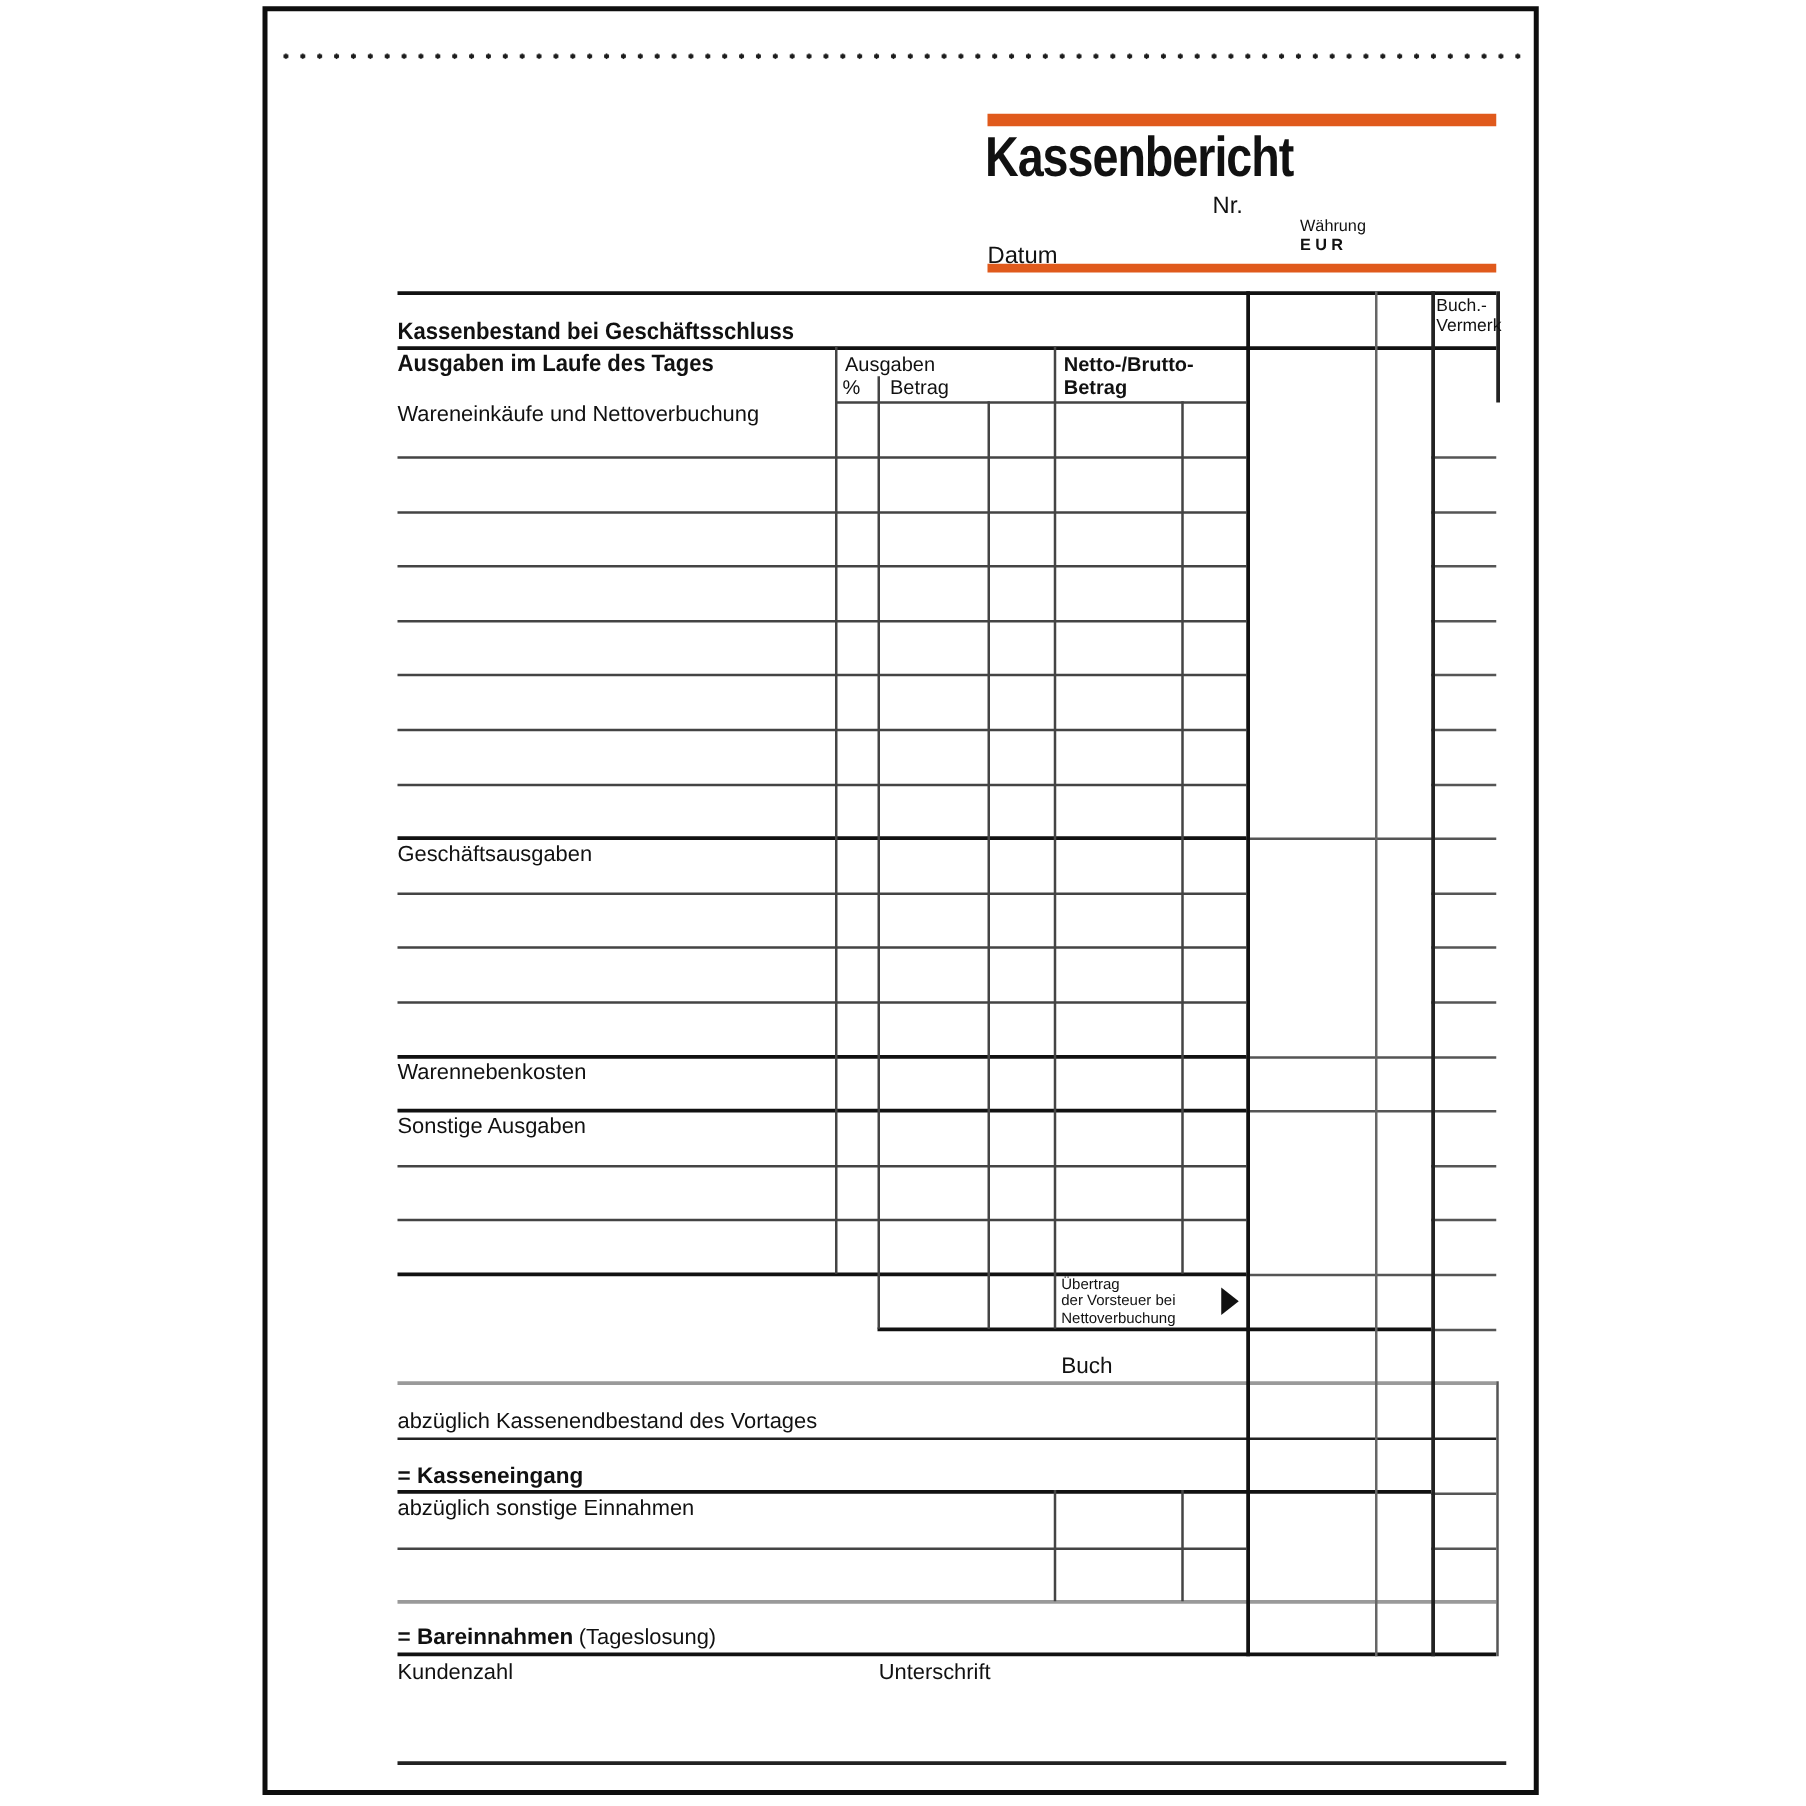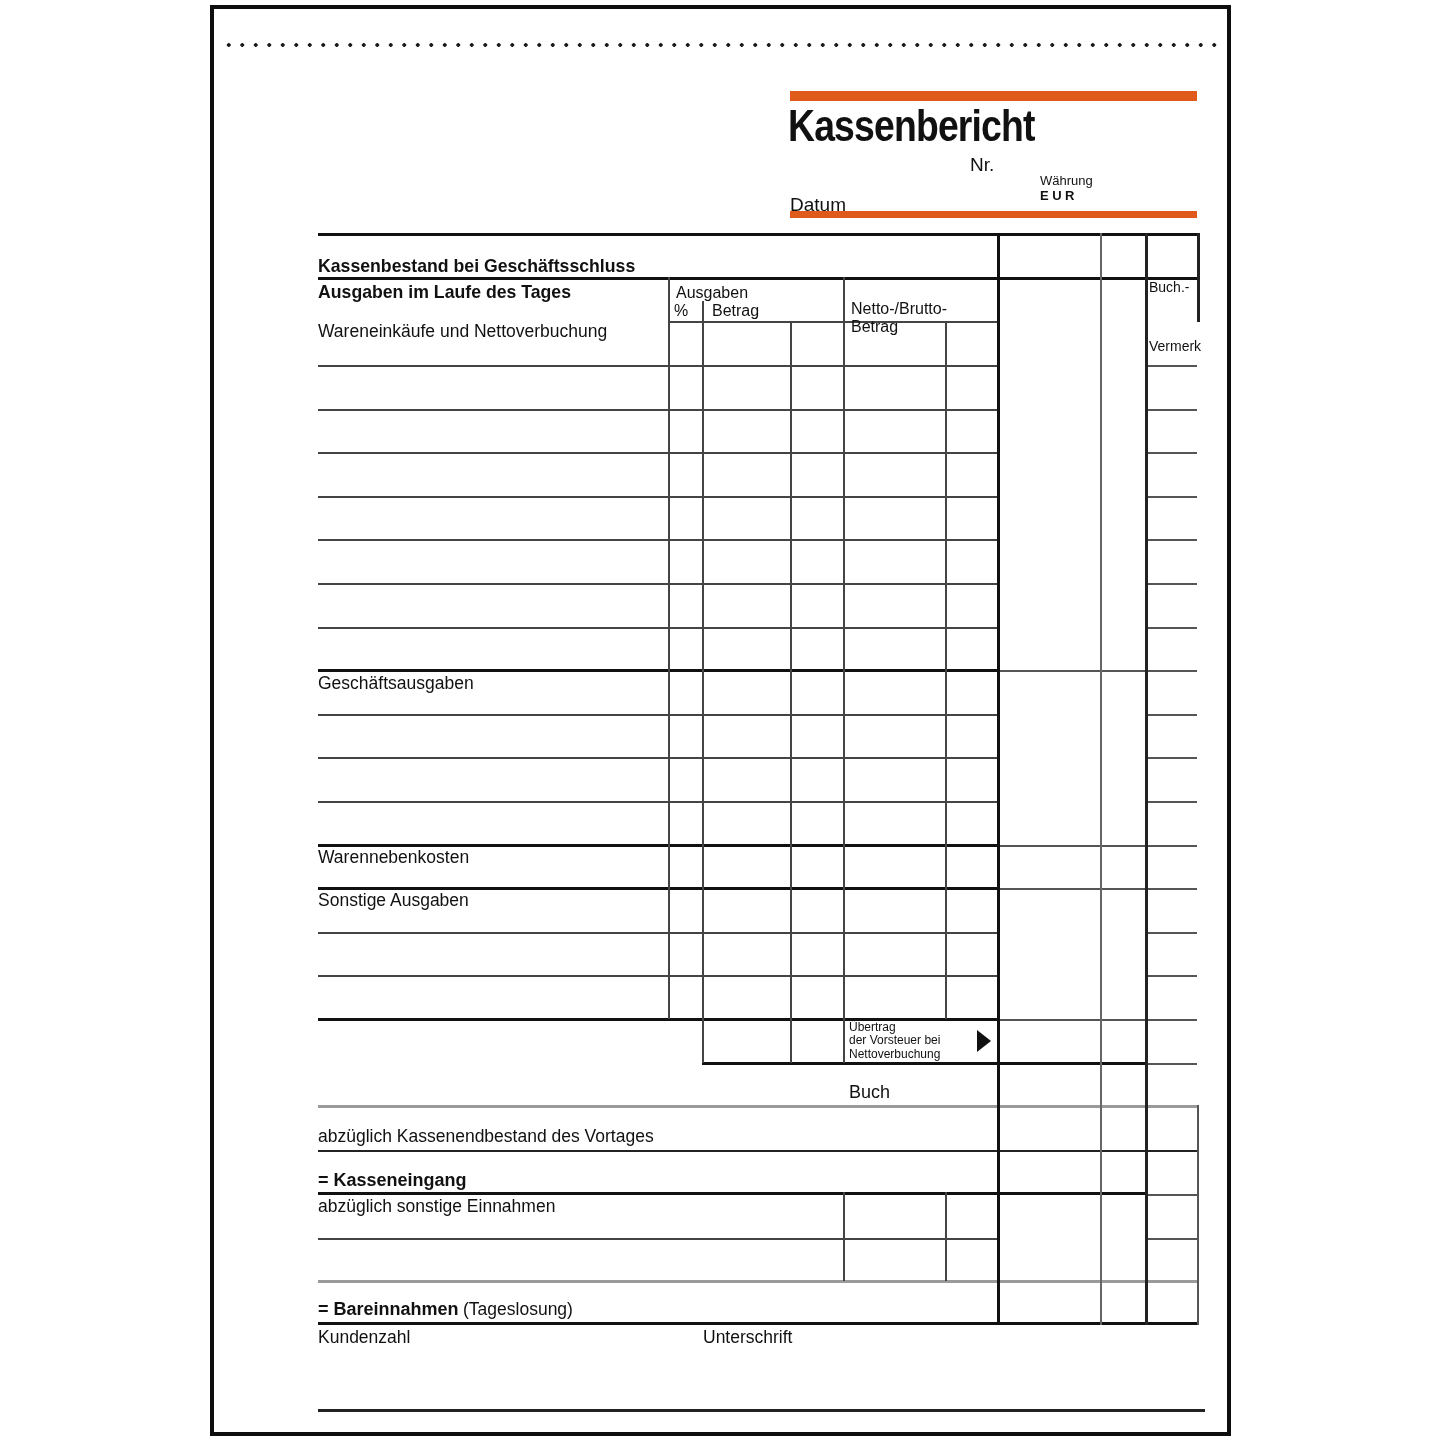--- a/index.html
+++ b/index.html
@@ -11,21 +11,21 @@
     background-image:radial-gradient(circle,#1c1c1c 1.9px,rgba(0,0,0,0) 2.1px);
     background-size:13.5px 6px;background-repeat:repeat-x;}
   .accent-bar{height:10px;background:#E05A1C;}
   .title{left:788px;top:100px;font-size:45px;font-weight:bold;letter-spacing:-1px;
          transform:scaleX(.83);transform-origin:0 50%;white-space:nowrap;}
   .lbl{white-space:nowrap;line-height:1.15;}
   .f19{font-size:19px;}
   .f18{font-size:18px;}
   .f17{font-size:17.5px;}
   .f16{font-size:16px;}
-  .f14{font-size:14px;margin-top:43px;}
+  .f14{font-size:14px;}
   .f13{font-size:13px;}
   .bold{font-weight:bold;}
   .cond{transform:scaleX(.93);transform-origin:0 50%;}
   .right-block{text-align:left;}
   .eur{font-size:13px;font-weight:bold;letter-spacing:3.5px;}
   .carryover{font-size:12px;line-height:13.4px;}
   .arrow-right{width:0;height:0;border-top:11px solid transparent;border-bottom:11px solid transparent;
                border-left:14px solid #111;}
   .gline{position:absolute;}
   .field{position:absolute;background:transparent;}
@@ -109,21 +109,21 @@
       <div class="gline" style="left: 1145px; top: 233px; width: 2.5px; height: 1092px; background: rgb(34, 34, 34);"></div>
       <div class="gline" style="left: 1197px; top: 233px; width: 2.5px; height: 89px; background: rgb(34, 34, 34);"></div>
       <div class="gline" style="left: 1197px; top: 1105px; width: 1.5px; height: 220px; background: rgb(85, 85, 85);"></div>
     </div>
 
   <div class="abs lbl f19 bold cond" style="left:318px;top:255px;">Kassenbestand bei Geschäftsschluss</div>
   <div class="abs lbl f19 bold cond" style="left:318px;top:281px;">Ausgaben im Laufe des Tages</div>
   <div class="abs lbl f16" style="left:676px;top:284px;">Ausgaben</div>
   <div class="abs lbl f16" style="left:674px;top:302px;">%</div>
   <div class="abs lbl f16" style="left:712px;top:302px;">Betrag</div>
-  <div class="abs" style="left:851px;top:300px;">
+  <div class="abs" style="left:851px;top:284px;font-weight:bold;">
     <div class="lbl f16">Netto-/Brutto-</div>
     <div class="lbl f16">Betrag</div>
   </div>
   <div class="abs" style="left:1149px;top:236px;">
     <div class="lbl f14">Buch.-</div>
     <div class="lbl f14">Vermerk</div>
   </div>
 
   <div class="abs lbl f17" style="left:318px;top:321px;">Wareneinkäufe und Nettoverbuchung</div>
   <div class="abs lbl f17" style="left:318px;top:673px;">Geschäftsausgaben</div>

